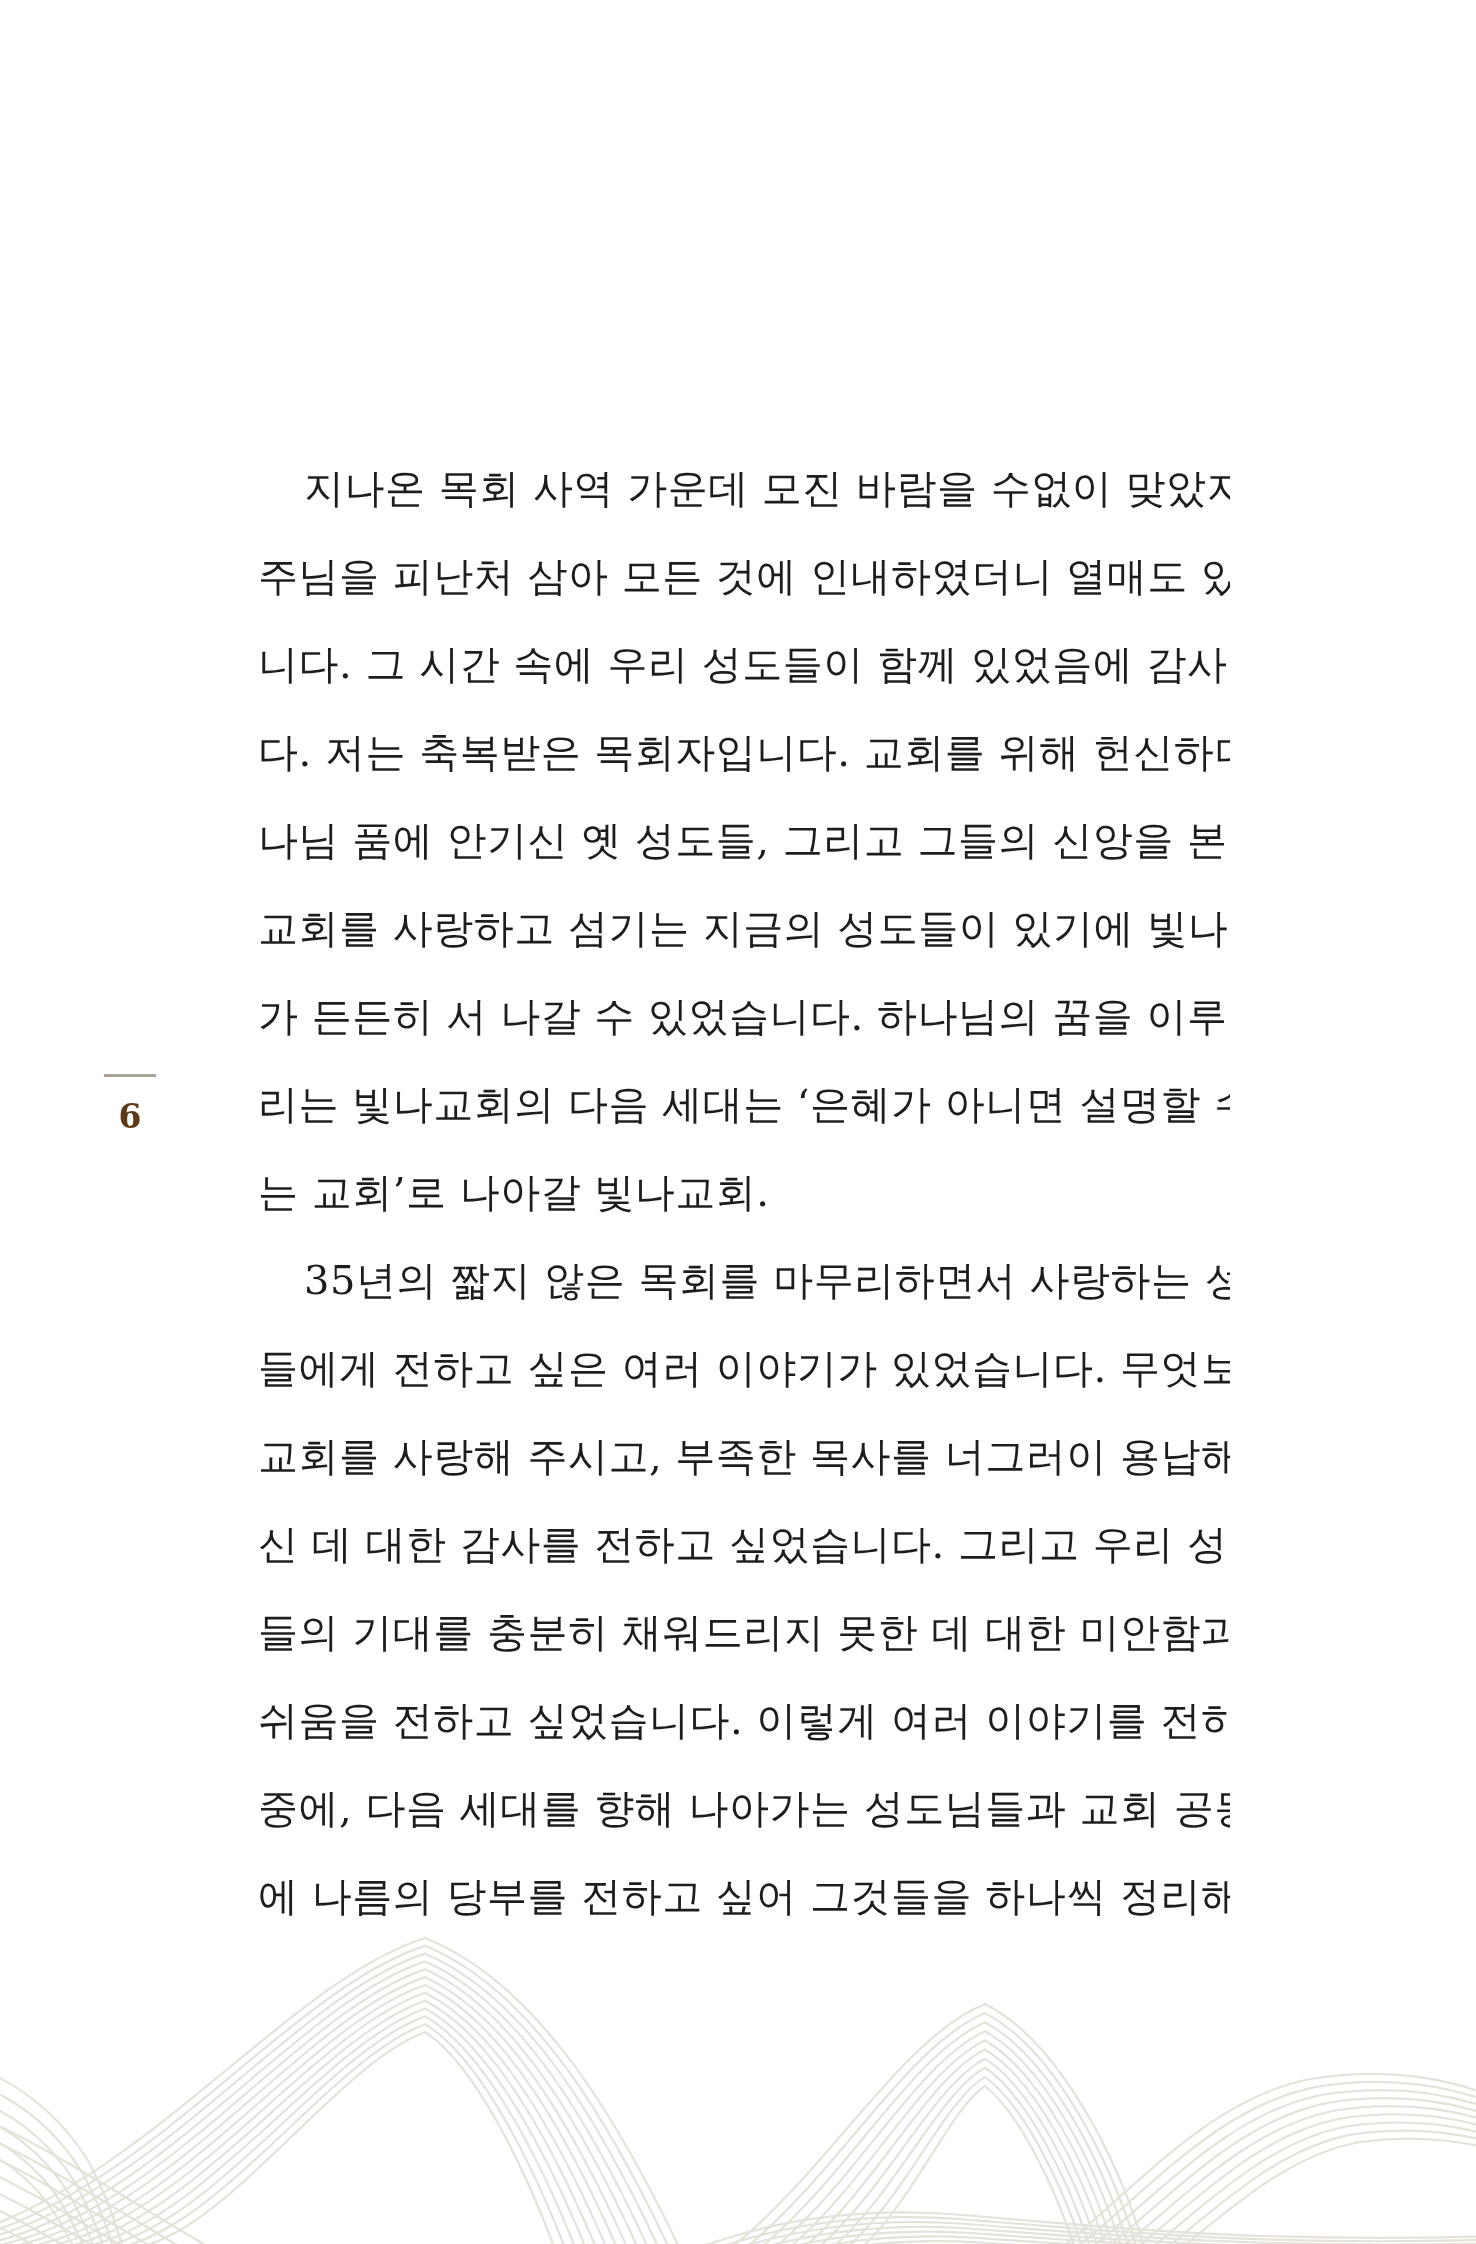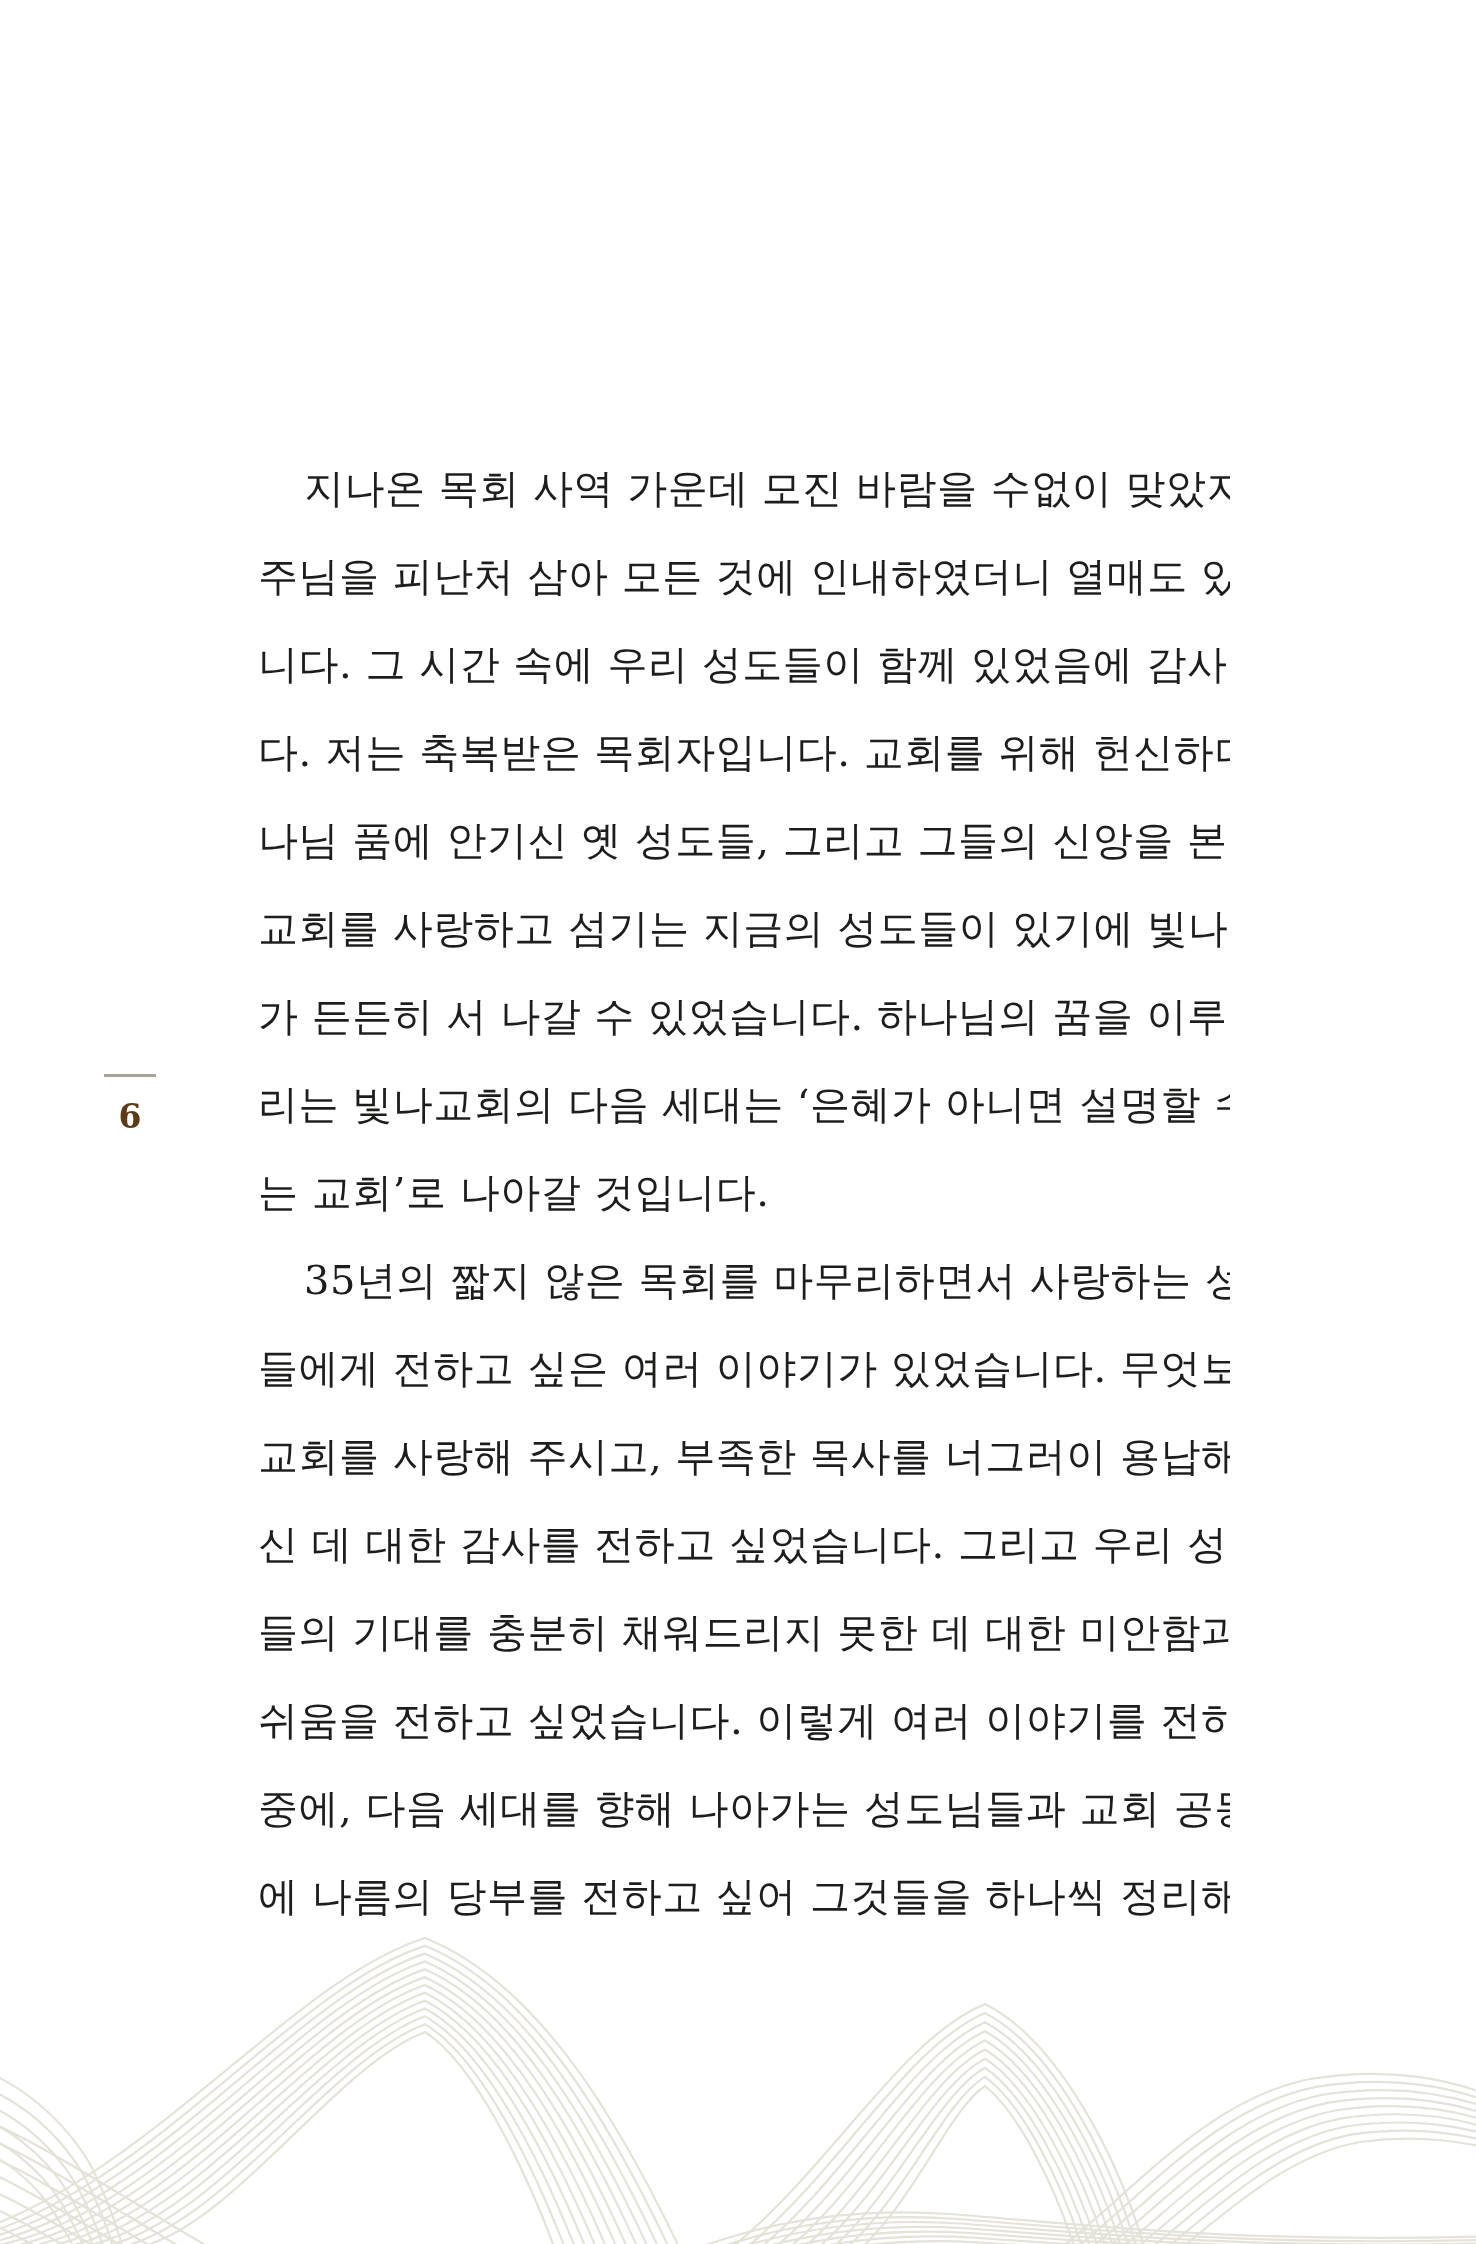--- a/index.html
+++ b/index.html
@@ -76,21 +76,21 @@
   <div id="body-text">
       <div class="para">
         <div class="text-line indent">지나온 목회 사역 가운데 모진 바람을 수없이 맞았지만</div>
         <div class="text-line">주님을 피난처 삼아 모든 것에 인내하였더니 열매도 있었습</div>
         <div class="text-line">니다. 그 시간 속에 우리 성도들이 함께 있었음에 감사합니</div>
         <div class="text-line">다. 저는 축복받은 목회자입니다. 교회를 위해 헌신하다 하</div>
         <div class="text-line">나님 품에 안기신 옛 성도들, 그리고 그들의 신앙을 본받아</div>
         <div class="text-line">교회를 사랑하고 섬기는 지금의 성도들이 있기에 빛나교회</div>
         <div class="text-line">가 든든히 서 나갈 수 있었습니다. 하나님의 꿈을 이루어 드</div>
         <div class="text-line">리는 빛나교회의 다음 세대는 ‘은혜가 아니면 설명할 수 없</div>
-        <div class="text-line flush">는 교회’로 나아갈 것입니다.</div>
+        <div class="text-line flush">는 교회’로 나아갈 빛나교회.</div>
       </div>
       <div class="para">
         <div class="text-line indent">35년의 짧지 않은 목회를 마무리하면서 사랑하는 성도님</div>
         <div class="text-line">들에게 전하고 싶은 여러 이야기가 있었습니다. 무엇보다도</div>
         <div class="text-line">교회를 사랑해 주시고, 부족한 목사를 너그러이 용납해 주</div>
         <div class="text-line">신 데 대한 감사를 전하고 싶었습니다. 그리고 우리 성도님</div>
         <div class="text-line">들의 기대를 충분히 채워드리지 못한 데 대한 미안함과 아</div>
         <div class="text-line">쉬움을 전하고 싶었습니다. 이렇게 여러 이야기를 전하는</div>
         <div class="text-line">중에, 다음 세대를 향해 나아가는 성도님들과 교회 공동체</div>
         <div class="text-line">에 나름의 당부를 전하고 싶어 그것들을 하나씩 정리해 왔</div>

